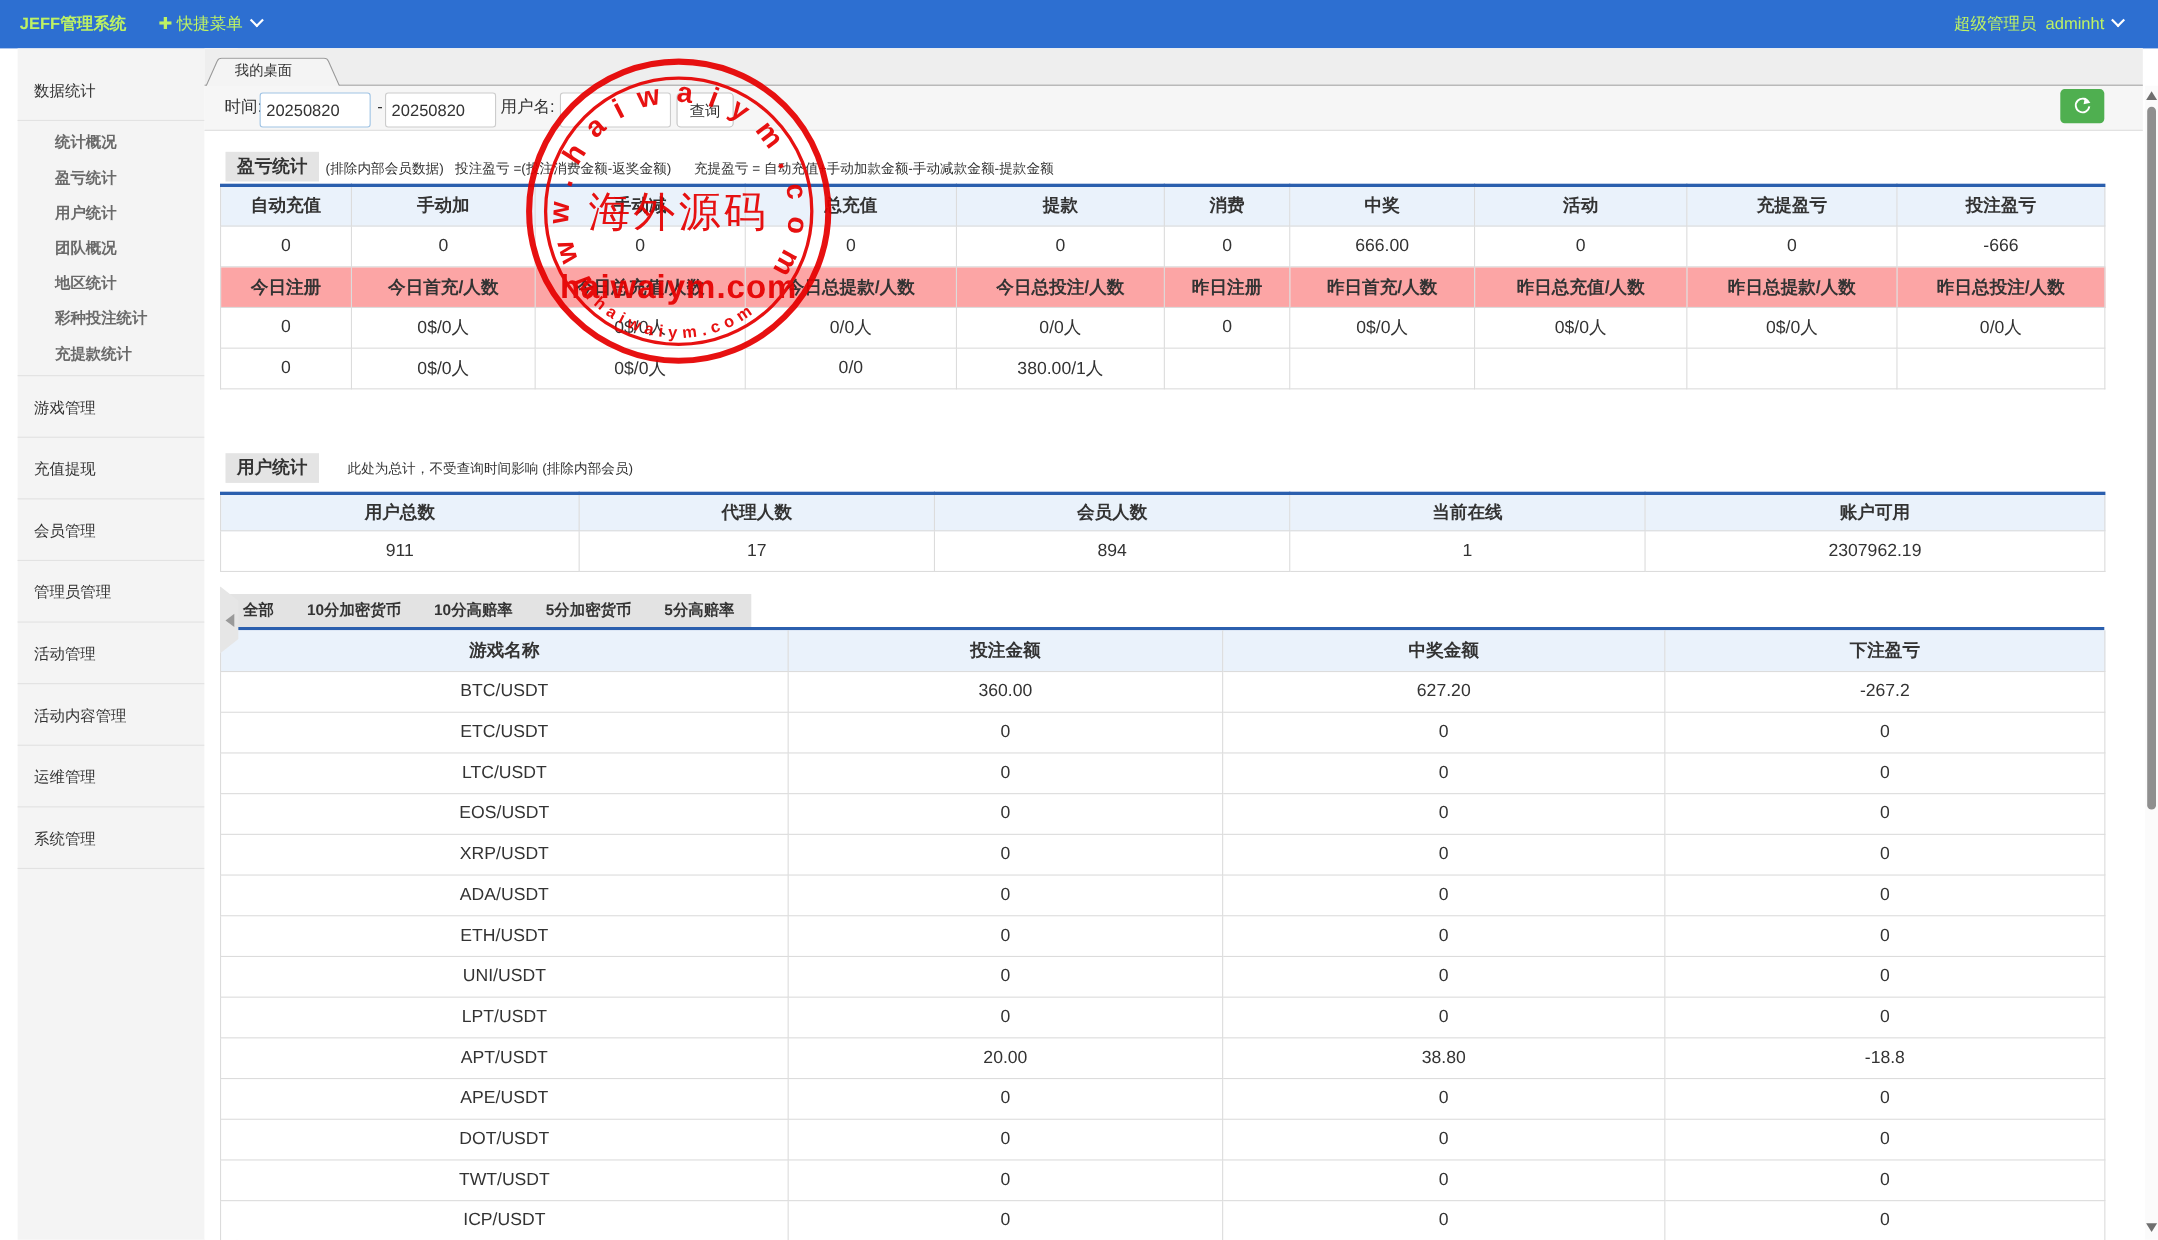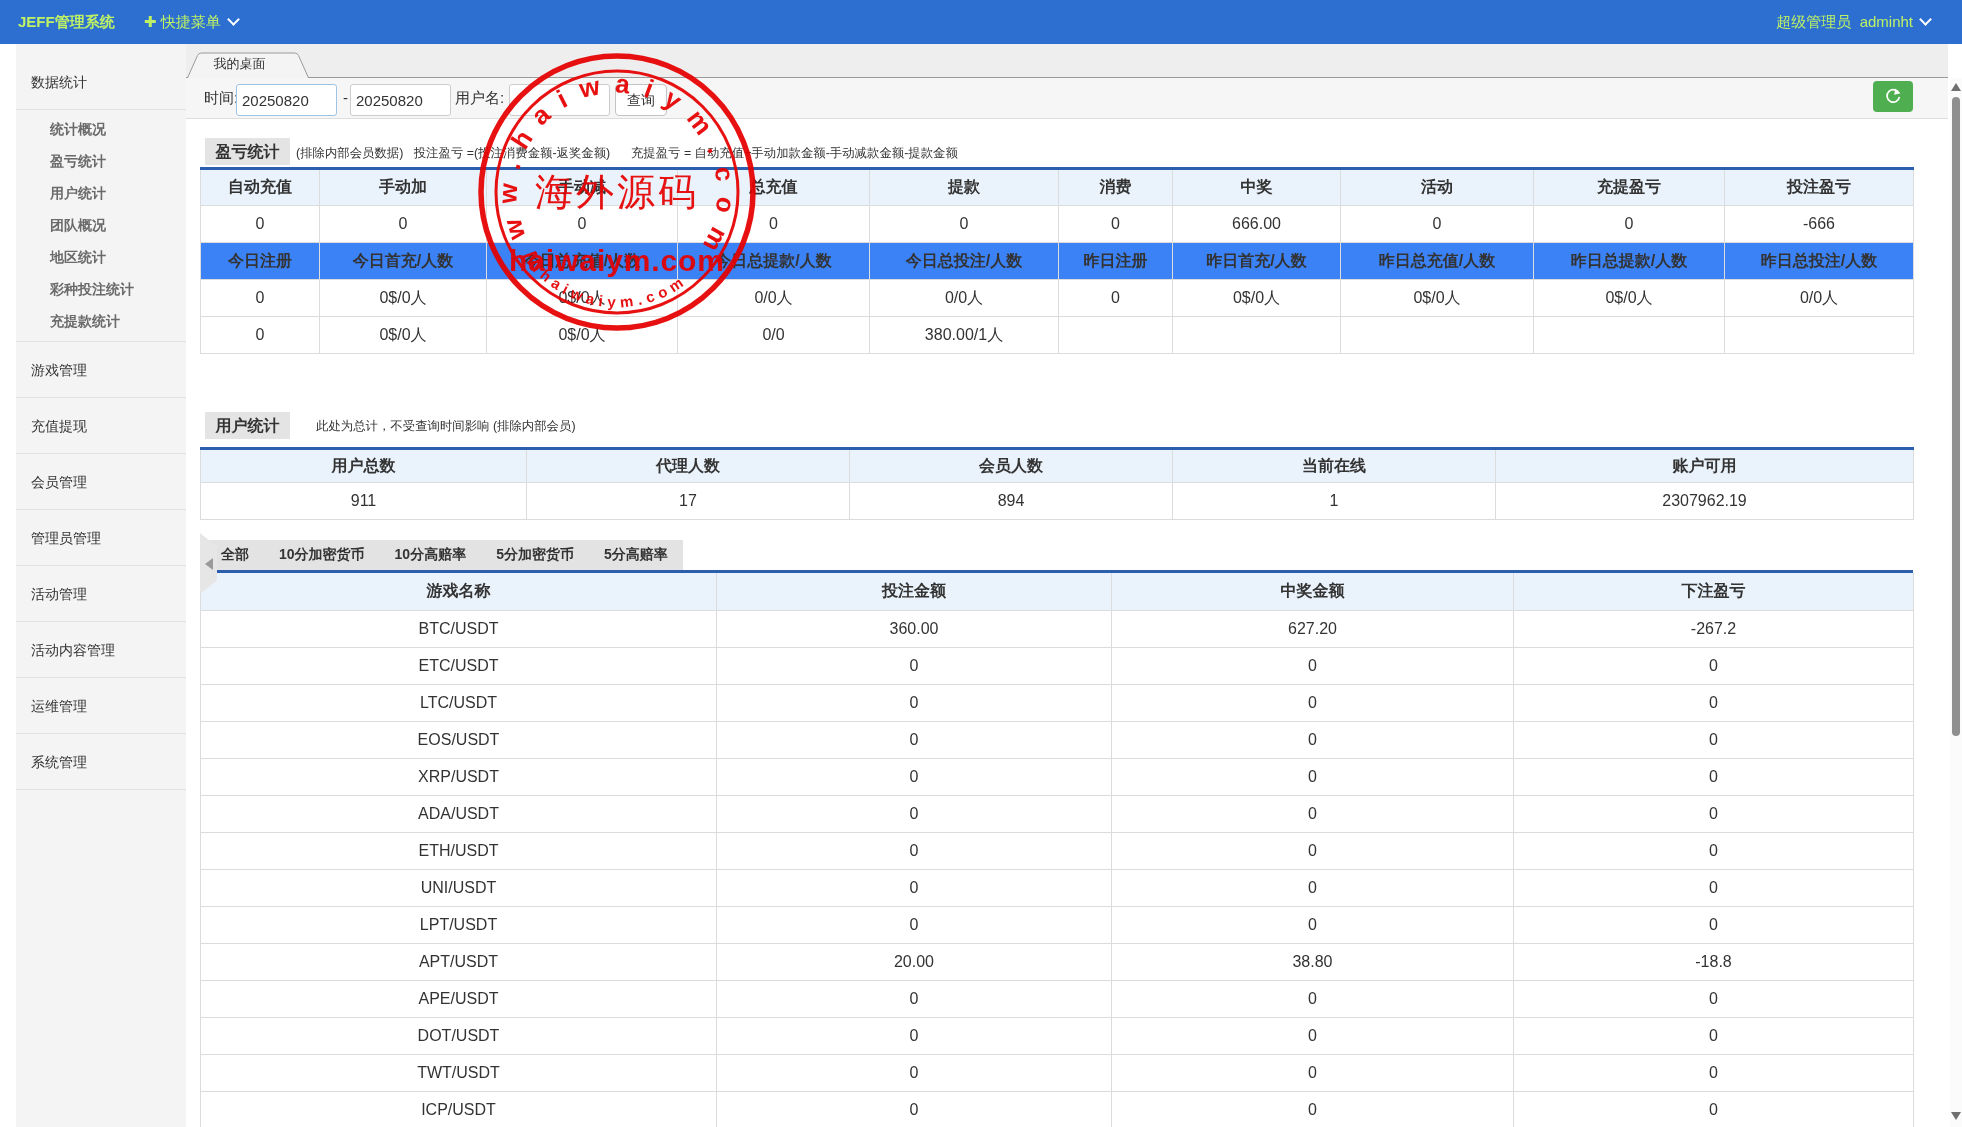--- a/index.html
+++ b/index.html
@@ -25,21 +25,21 @@
 .inp { font-family:"Liberation Sans", sans-serif; position:absolute; top:6px; height:32px; background:#fff; border:1px solid #cccccc; border-radius:3px; font-size:15px; color:#333; padding-left:5px; line-height:28px; }
 .btn-q { position:absolute; left:429px; top:6px; width:52px; height:32px; background:#fff; border:1px solid #c3c3c3; border-radius:4px; text-align:center; line-height:30px; font-size:14px; }
 .btn-g { position:absolute; left:1687px; top:3px; width:40px; height:31px; background:#4faf50; border-radius:4px; }
 .content { position:absolute; left:0; top:75px; width:1762px; height:1008px; background:#fff; }
 .seclbl { position:absolute; left:19px; width:85px; height:27px; background:#e4e4e4; text-align:center; line-height:27px; font-size:16px; font-weight:bold; color:#333; }
 .secdesc { position:absolute; font-size:12.4px; color:#333; }
 table { border-collapse:collapse; table-layout:fixed; }
 td { border:1px solid #dcdcdc; text-align:center; font-size:16px; color:#333; height:37px; padding:0; }
 .th, .thg { font-size:16px; }
 .th { font-weight:bold; background:#eaf2fb; }
-.thg { font-weight:bold; background:#3b82f6; }
+.thg { font-weight:bold; background:#fca5a5; }
 .btable { position:absolute; left:14px; width:1713px; border-top:3px solid #2b5fae; }
 .btable td { border-top:none; }
 .tabstrip { position:absolute; left:20px; top:421px; height:30px; background:#e3e3e3; font-size:14px; font-weight:bold; color:#333; }
 .tabstrip span { display:inline-block; padding:0 15px; line-height:28px; }
 .blueline { position:absolute; left:14px; top:451px; width:1713px; height:3px; background:#2b5fae; }
 .scroll { position:absolute; left:1950px; top:78px; width:12px; height:1049px; background:#fbfbfb; }
 .sthumb { position:absolute; left:2px; top:19px; width:8px; height:639px; background:#8f8f8f; border-radius:5px; }
 .sarrow-u { position:absolute; left:1px; top:5px; width:0; height:0; border-left:5px solid transparent; border-right:5px solid transparent; border-bottom:8px solid #6f6f6f; }
 .sarrow-d { position:absolute; left:1px; top:1034px; width:0; height:0; border-left:5px solid transparent; border-right:5px solid transparent; border-top:8px solid #6f6f6f; }
 .stamp { position:absolute; left:462px; top:37px; width:310px; height:310px; opacity:0.93; }

